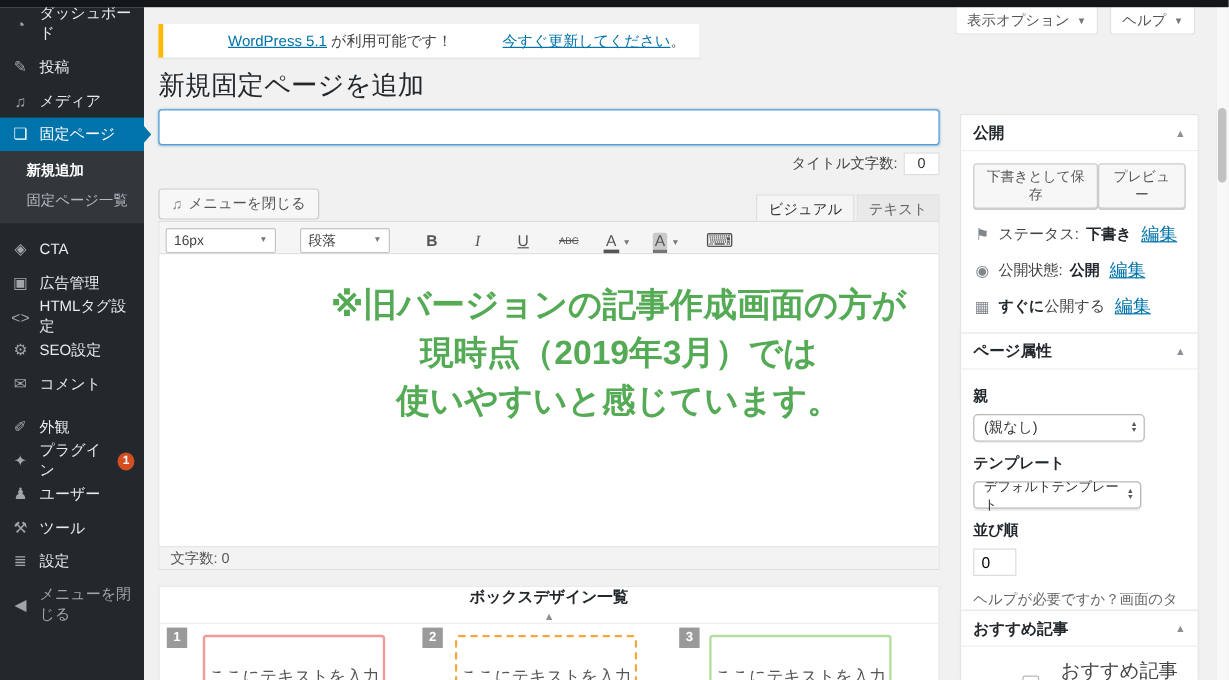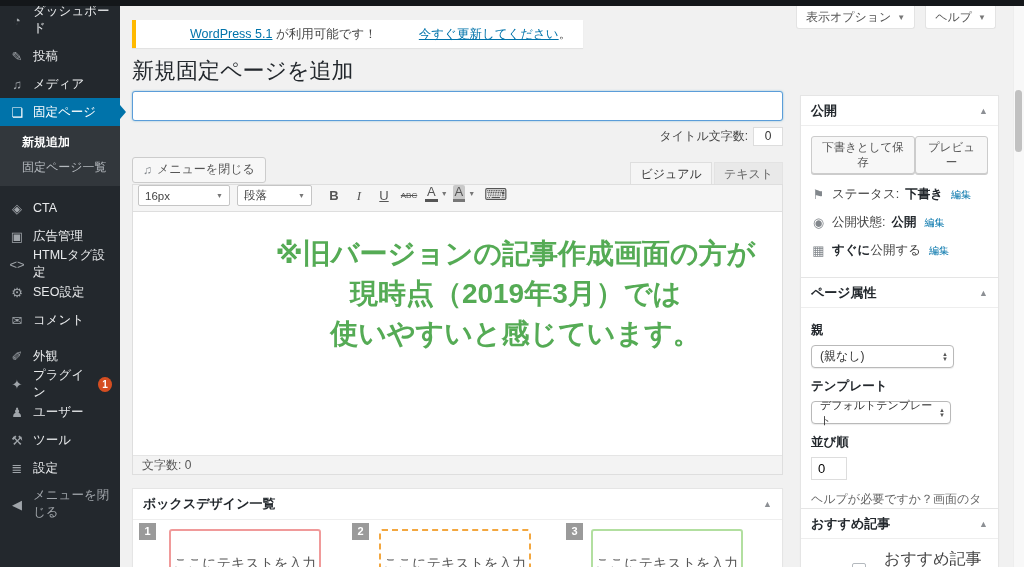--- a/index.html
+++ b/index.html
@@ -50,21 +50,21 @@
   .add-media-btn { position:absolute; left:0; top:1px; display:inline-flex; align-items:center; gap:5px; background:#f7f7f7;
       border:1px solid #ccc; border-radius:3px; padding:3px 10px 4px; font-size:12px; color:#555; cursor:pointer; }
   .add-media-btn .am-icon { color:#82878c; font-size:12px; }
   .editor-tabs { position:absolute; right:0; bottom:-1px; display:flex; }
   .etab { height:24px; padding:0 9px; font-size:12px; display:flex; align-items:center; cursor:pointer; margin-left:2px; }
   .etab.visual { background:#f5f5f5; border:1px solid #dedede; border-bottom:1px solid #f5f5f5; color:#333; }
   .etab.text  { background:#e9e9e9; border:1px solid #e3e3e3; border-bottom:none; color:#666; }
 
   
   .editor { position:absolute; left:132px; top:184px; width:651px; border:1px solid #dedede; background:#fff; }
-  .mce-toolbar { height:27px; background:#f5f5f5; border-bottom:1px solid #dedede; display:flex; align-items:flex-start; padding:0 5px; gap:3px; }
+  .mce-toolbar { height:27px; background:#f5f5f5; border-bottom:1px solid #dedede; display:flex; align-items:flex-end; padding:0 5px; gap:16px; }
   .tb-select { background:#fff; border:1px solid #c5c5c5; border-radius:2px; height:21px; display:flex; align-items:center;
       justify-content:space-between; padding:0 6px; font-size:11.5px; color:#444; cursor:pointer; }
   .tb-select .caret { font-size:7px; color:#777; margin-left:8px; }
   .tb-sel-size { width:92px; margin-right:4px; }
   .tb-sel-para { width:75px; margin-right:8px; }
   .tb-btn { min-width:22px; height:21px; display:flex; align-items:center; justify-content:center; font-size:13px;
       color:#555; cursor:pointer; border-radius:2px; padding:0 2px; }
   .tb-btn.b { font-weight:bold; }
   .tb-btn.i { font-style:italic; font-family:"Liberation Serif",serif; }
   .tb-btn.u { text-decoration:underline; }
@@ -76,21 +76,21 @@
   .tb-kbd { font-size:16px; color:#555; margin-left:6px; cursor:pointer; }
   .mce-content { height:243px; background:#fff; overflow:hidden; }
   .green-note { margin:22px 12px 0 128px; text-align:center; font-size:28px; line-height:40px; font-weight:bold; color:#55ab55; }
   .mce-statusbar { height:19px; background:#f3f3f3; border-top:1px solid #e5e5e5; font-size:12px; color:#555;
       display:flex; align-items:center; padding:0 9px; }
 
   
   .box-panel { position:absolute; left:132px; top:488px; width:651px; height:140px; background:#fff;
       border:1px solid #e5e5e5; box-shadow:0 1px 1px rgba(0,0,0,.04); }
   .panel-head { display:flex; justify-content:space-between; align-items:center; padding:0 10px; height:31px;
-      border-bottom:1px solid #eee; font-size:13px; font-weight:bold; color:#23282d; cursor:pointer; }
+      border-bottom:1px solid #eee; font-size:13px; font-weight:bold; color:#23282d; cursor:pointer;flex-direction:column; }
   .panel-head .toggle { font-size:9px; color:#8c8f94; }
   .box-body { position:relative; height:108px; }
   .num-badge { position:absolute; top:3px; width:17px; height:17px; background:#9a9a9a; color:#fff; font-size:11px;
       font-weight:bold; text-align:center; line-height:17px; }
   .design-box { position:absolute; top:9px; width:152px; height:90px; border-radius:3px; text-align:center;
       font-size:14px; color:#555; padding-top:24px; }
   .design-box.b1 { border:2px solid #f09a9a; }
   .design-box.b2 { border:2px dashed #f3a73f; }
   .design-box.b3 { border:2px solid #b2dfa0; }
 
@@ -102,21 +102,21 @@
   .sp-head .toggle { font-size:9px; color:#8c8f94; }
   .sp-body { padding:10px; font-size:12px; color:#444; }
 
   .publish-panel { top:95px; }
   .pub-buttons { display:flex; justify-content:space-between; margin-bottom:12px; }
   .wp-btn { background:#f7f7f7; border:1px solid #ccc; border-radius:3px; color:#555; font-size:11.5px;
       padding:3px 9px; cursor:pointer; box-shadow:0 1px 0 #ccc; }
   .pub-row { display:flex; align-items:center; gap:6px; margin:11px 0; font-size:12.5px; }
   .pub-row .p-icon { width:15px; text-align:center; color:#82878c; font-size:13px; }
   .pub-row b { color:#23282d; }
-  a.edit-link { color:#0073aa; font-size:10px; cursor:pointer; margin-left:2px; }
+  a.edit-link { color:#0073aa; text-decoration:underline; font-size:15px; cursor:pointer; margin-left:2px; }
   .pub-foot { background:#f5f5f5; border-top:1px solid #ddd; padding:8px 10px; text-align:right; }
   .publish-btn { background:#0085ba; border:1px solid #0073aa; border-radius:3px; color:#fff; font-size:13px;
       padding:4px 13px; cursor:pointer; box-shadow:inset 0 -1px 0 #006799; }
 
   .attr-panel { top:277px; }
   .attr-label { font-weight:bold; color:#23282d; font-size:12.5px; margin:4px 0 6px; }
   .mac-select { background:#fff; border:1px solid #b9b9b9; border-radius:4px; height:23px; display:flex;
       align-items:center; justify-content:space-between; padding:0 5px 0 8px; font-size:12px; color:#333;
       cursor:pointer; margin-bottom:10px; box-shadow:0 1px 1px rgba(0,0,0,.08); }
   .updown { display:flex; flex-direction:column; line-height:5px; font-size:6px; color:#555; }

